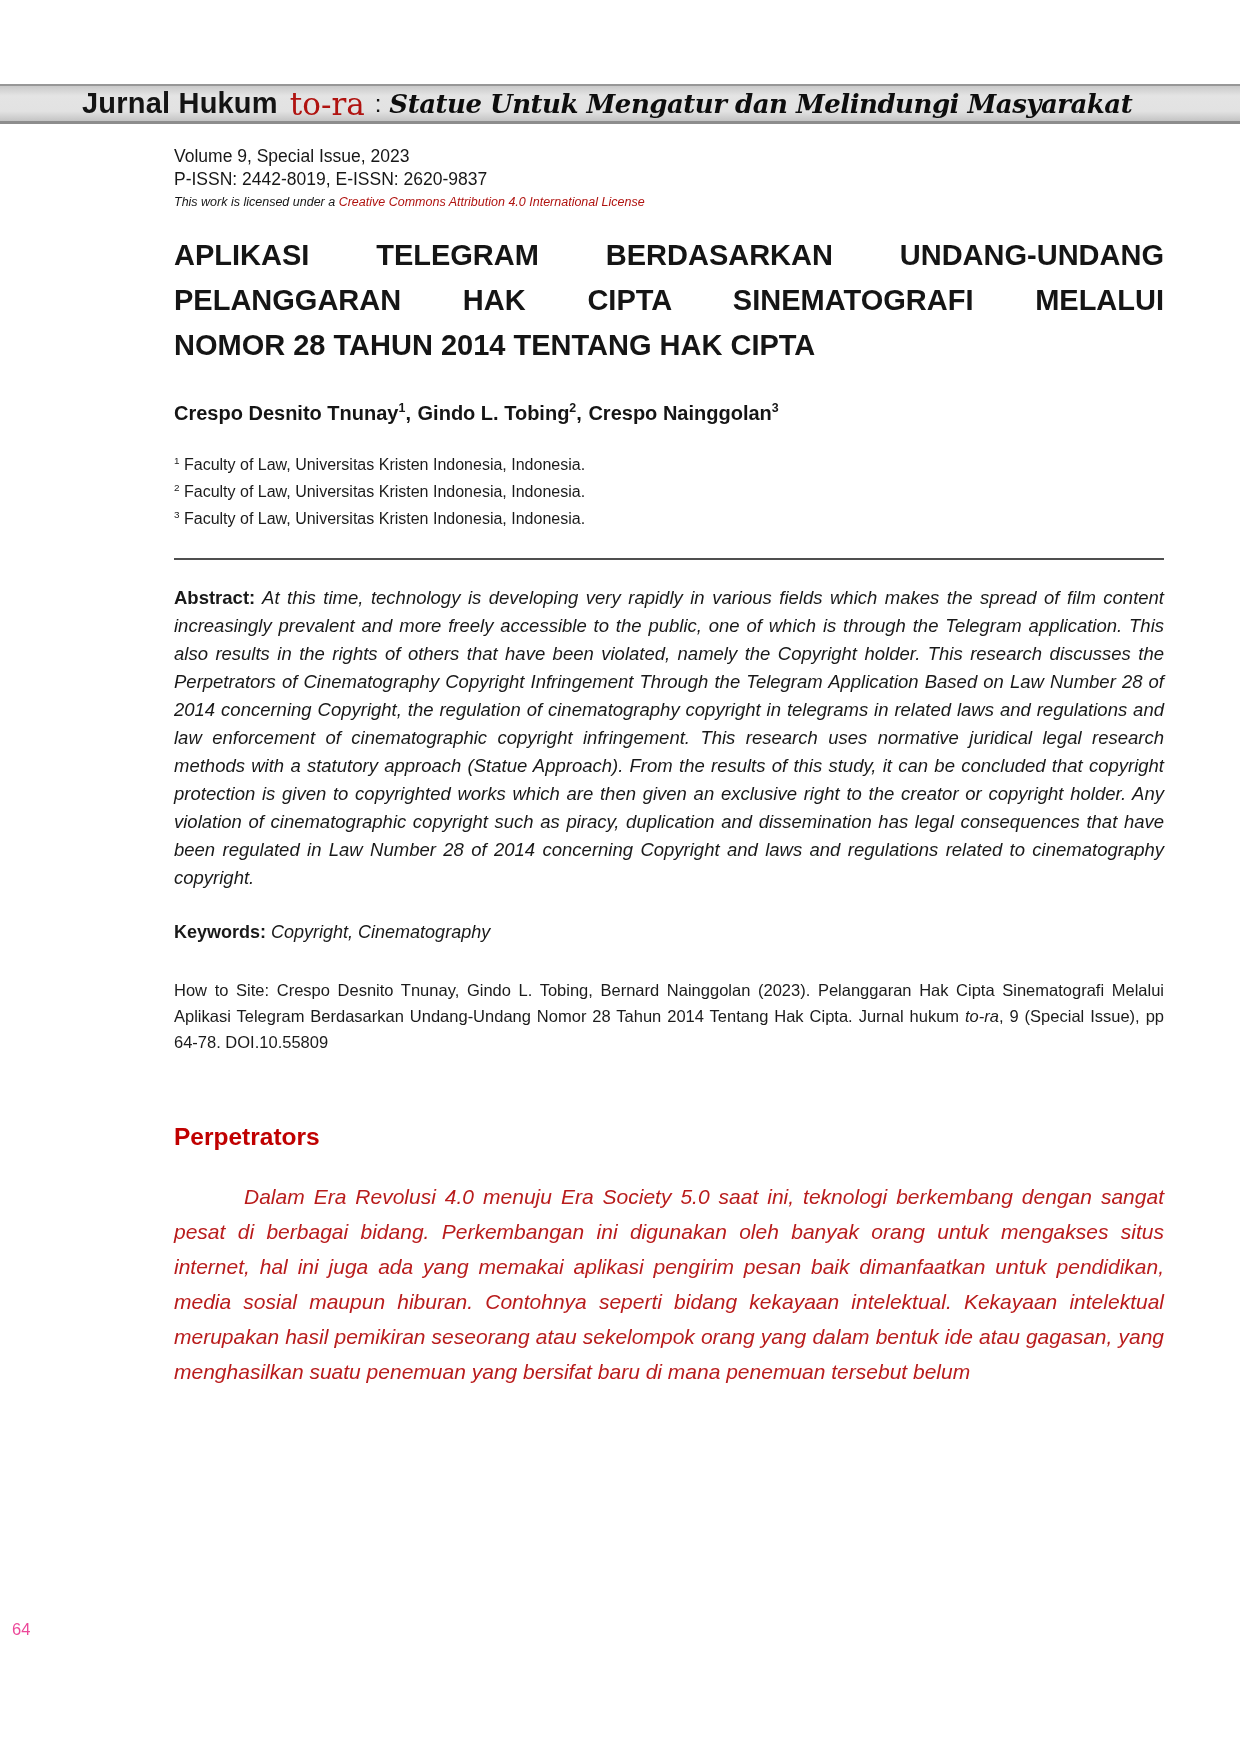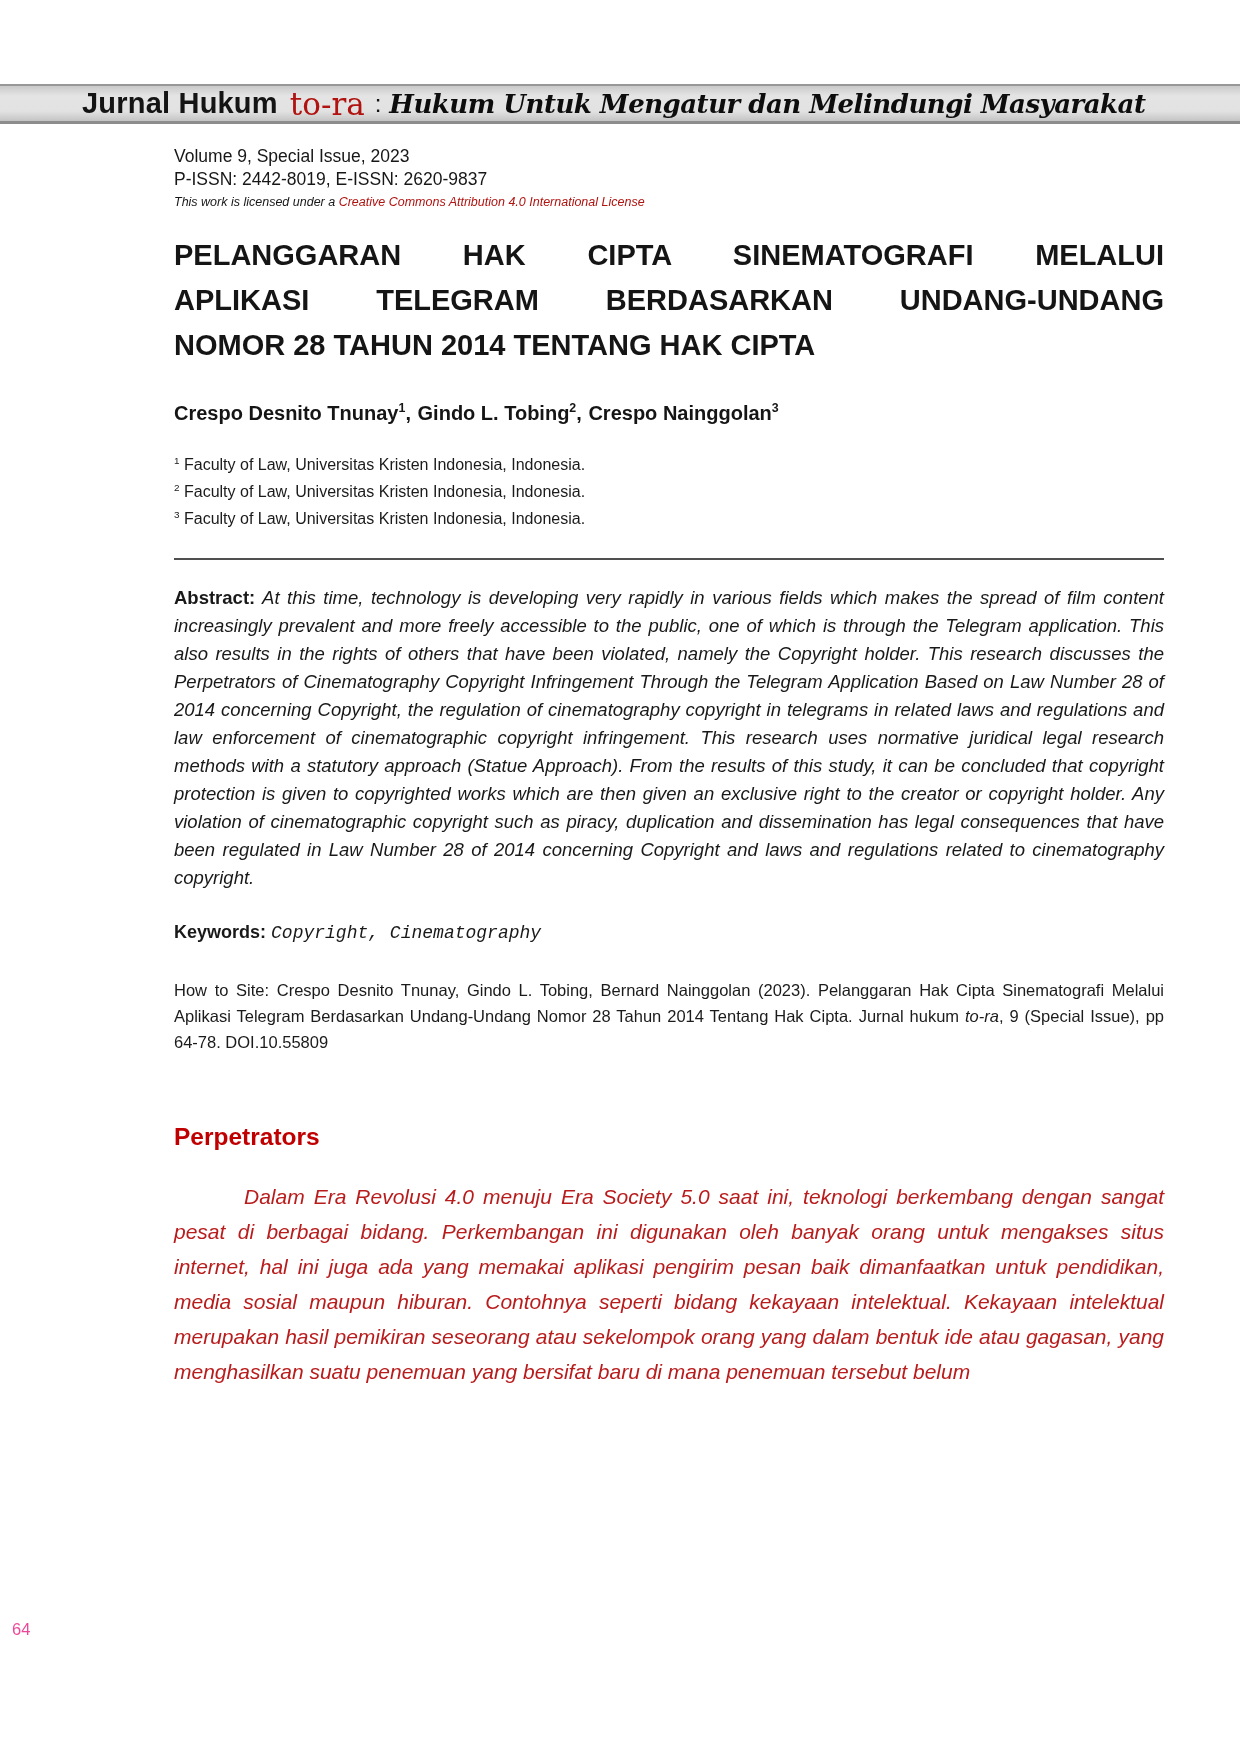--- a/index.html
+++ b/index.html
@@ -93,21 +93,21 @@
     margin: 24px 0 0 0;
     font-size: 18.5px;
     line-height: 28px;
     text-align: justify;
     font-style: italic;
     color: #191919;
   }
   .abstract .label { font-style: normal; font-weight: 700; }
   .keywords { margin: 30px 0 0 0; font-size: 18px; color: #191919; }
   .keywords .label { font-weight: 700; }
-  .keywords .value { font-style: italic; font-family: Liberation Mono, monospace; }
+  .keywords .value { font-style: italic; }
   .citation {
     margin: 34px 0 0 0;
     font-size: 16.5px;
     line-height: 26px;
     text-align: justify;
     color: #1b1b1b;
   }
   .citation .ital { font-style: italic; }
   .section-heading {
     margin: 68px 0 0 0;
@@ -134,34 +134,34 @@
 </style>
 </head>
 <body>
 
 <div class="page">
 
   <header class="banner">
     <span class="jname">Jurnal Hukum</span>
     <span class="jaccent" style="color: rgb(176, 19, 16);">to-ra</span>
     <span class="jsep">:</span>
-    <span class="jtagline">Hukum Untuk Mengatur dan Melindungi Masyarakat</span>
+    <span class="jtagline">Statue Untuk Mengatur dan Melindungi Masyarakat</span>
   </header>
 
   <div class="content">
 
     <div class="meta">
       <div>Volume 9, Special Issue, 2023</div>
       <div>P-ISSN: 2442-8019, E-ISSN: 2620-9837</div>
     </div>
     <div class="license"><span>This work is licensed under a </span><a class="license-link" style="color: rgb(176, 19, 16);">Creative Commons Attribution 4.0 International License</a></div>
 
     <h1 class="title-block">
+      <div class="tline">APLIKASI TELEGRAM BERDASARKAN UNDANG-UNDANG</div>
       <div class="tline">PELANGGARAN HAK CIPTA SINEMATOGRAFI MELALUI</div>
-      <div class="tline">APLIKASI TELEGRAM BERDASARKAN UNDANG-UNDANG</div>
       <div class="tline last">NOMOR 28 TAHUN 2014 TENTANG HAK CIPTA</div>
     </h1>
 
     <div class="authors"><span>Crespo Desnito Tnunay</span><sup>1</sup><span class="sep">,</span><span>Gindo L. Tobing</span><sup>2</sup><span class="sep">,</span><span>Crespo Nainggolan</span><sup>3</sup></div>
 
     <div class="affiliations">
       <div><sup>1</sup> <span>Faculty of Law, Universitas Kristen Indonesia, Indonesia.</span></div>
       <div><sup>2</sup> <span>Faculty of Law, Universitas Kristen Indonesia, Indonesia.</span></div>
       <div><sup>3</sup> <span>Faculty of Law, Universitas Kristen Indonesia, Indonesia.</span></div>
     </div>

